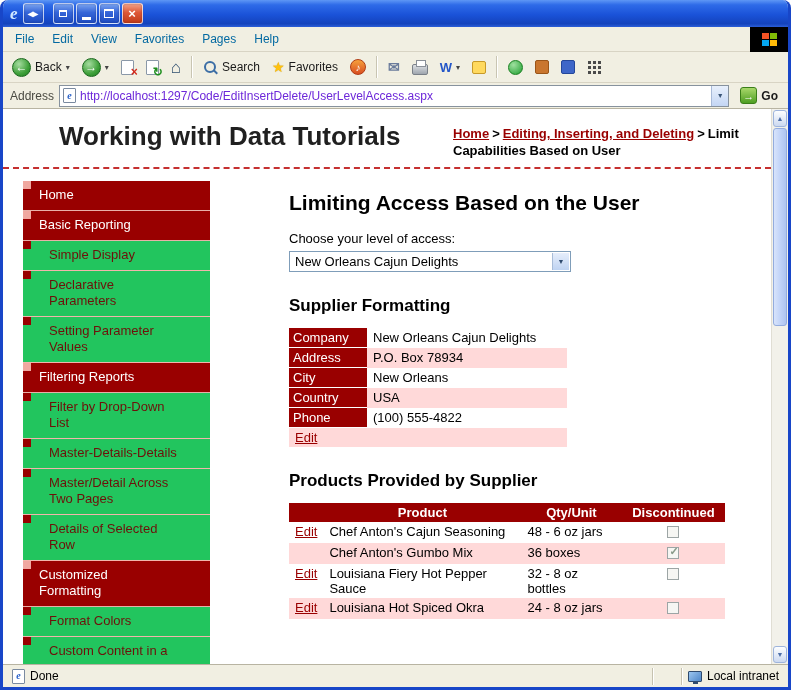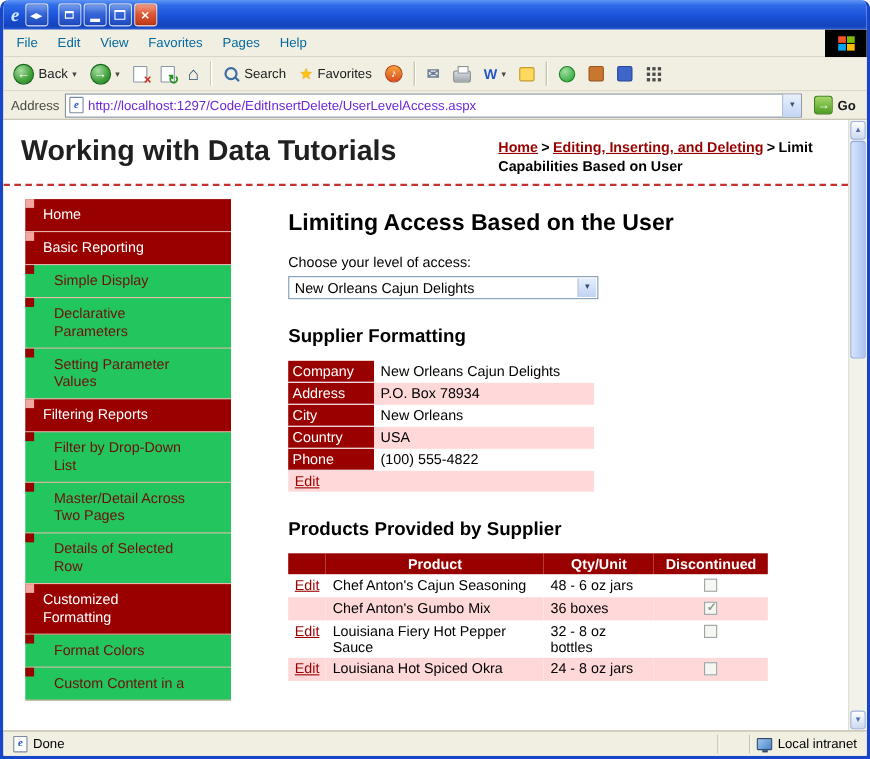--- a/index.html
+++ b/index.html
@@ -82,36 +82,36 @@
   .go-button { display:flex; align-items:center; gap:4px; padding:0 6px; font-size:12px; font-weight:bold; color:#1a1a1a; }
   .go-icon { width:17px; height:17px; border-radius:3px; border:1px solid #3A7E18; color:#fff; font-size:11px; font-weight:bold;
     display:flex; align-items:center; justify-content:center; background:linear-gradient(180deg,#A8D86A,#4E9E22); }
 
   
   .content { flex:1; display:flex; min-height:0; background:#fff; }
   .page { flex:1; overflow:hidden; background:#fff; }
 
   .page-header { display:flex; justify-content:space-between; align-items:flex-start;
     padding:12px 10px 8px 16px; border-bottom:2px dashed #C53030; }
-  .site-title { font-size:26px; font-weight:bold; color:#202020; }
+  .site-title { font-size:26px; font-weight:bold; color:#202020;margin-left:40px; }
   .breadcrumb { width:308px; font-size:13px; font-weight:bold; line-height:17px; padding-top:4px; color:#000; }
   .breadcrumb a { color:#990000; text-decoration:underline; cursor:pointer; }
   .crumb-sep { margin:0 3px; }
 
   .page-body { display:flex; align-items:flex-start; padding-top:12px; }
 
   .sidebar { list-style:none; margin:0 0 0 20px; padding:0; width:187px; flex:0 0 187px; }
   .sidebar li { position:relative; font-size:13px; line-height:16px; cursor:pointer; }
   .sidebar li.top { background:#990000; color:#fff; padding:6px 40px 7px 16px; border-bottom:1px solid #E8B0A8; }
   .sidebar li.sub { background:#22c55e; color:#6E100A; padding:6px 30px 7px 26px; border-bottom:1px solid #F2B5AC; }
   .sidebar li.nowrap { white-space:nowrap; }
   .sidebar li.top::before { content:""; position:absolute; left:0; top:0; width:8px; height:8px; background:#F0A8A0; }
   .sidebar li.sub::before { content:""; position:absolute; left:0; top:0; width:8px; height:8px; background:#990000; }
 
-  .main { margin-left:52px; flex:1; padding-right:8px; }
+  .main { margin-left:79px; flex:1; padding-right:8px; }
   .main h1 { font-size:21px; margin:10px 0 16px; color:#000; }
   .main h2 { font-size:17px; margin:24px 0 12px; color:#000; }
   .access-label { font-size:13px; margin-bottom:5px; color:#000; }
 
   .select { width:282px; height:21px; border:1px solid #7F9DB9; background:#fff; position:relative;
     display:flex; align-items:center; padding-left:5px; font-size:13px; cursor:default; }
   .select-arrow { position:absolute; right:1px; top:1px; bottom:1px; width:17px; border-left:1px solid #A8BCD8;
     display:flex; align-items:center; justify-content:center; font-size:7px; color:#2F4A6E;
     background:linear-gradient(180deg,#E6EEFB,#BFD3F2); }
 
@@ -289,20 +289,21 @@
       <div class="page-body">
 
         <ul class="sidebar">
           <li class="top">Home</li>
           <li class="top">Basic Reporting</li>
           <li class="sub">Simple Display</li>
           <li class="sub">Declarative Parameters</li>
           <li class="sub">Setting Parameter Values</li>
           <li class="top">Filtering Reports</li>
           <li class="sub">Filter by Drop-Down List</li>
+          <li class="sub nowrap">Master-Details-Details</li>
           <li class="sub">Master/Detail Across Two Pages</li>
           <li class="sub">Details of Selected Row</li>
           <li class="top">Customized Formatting</li>
           <li class="sub">Format Colors</li>
           <li class="sub">Custom Content in a</li>
         </ul>
 
         <div class="main">
           <h1>Limiting Access Based on the User</h1>
 

